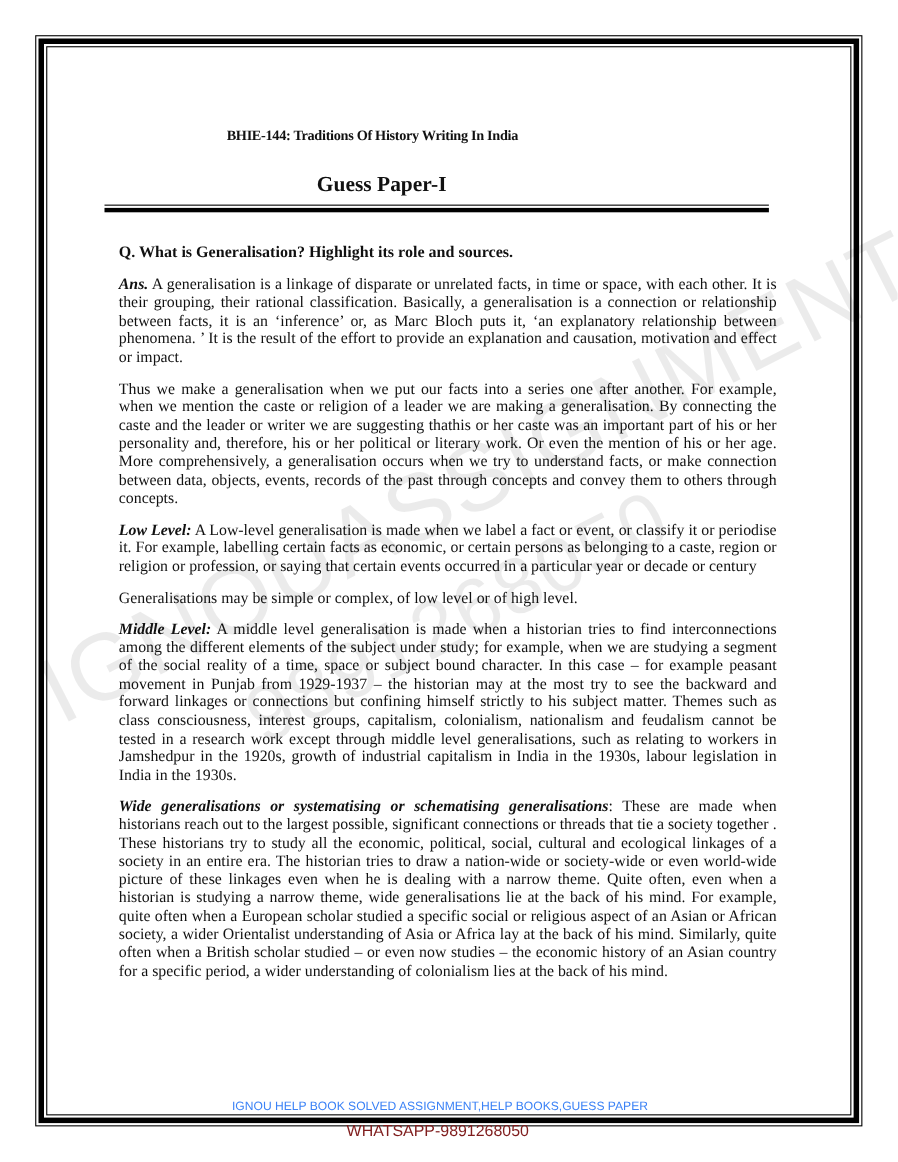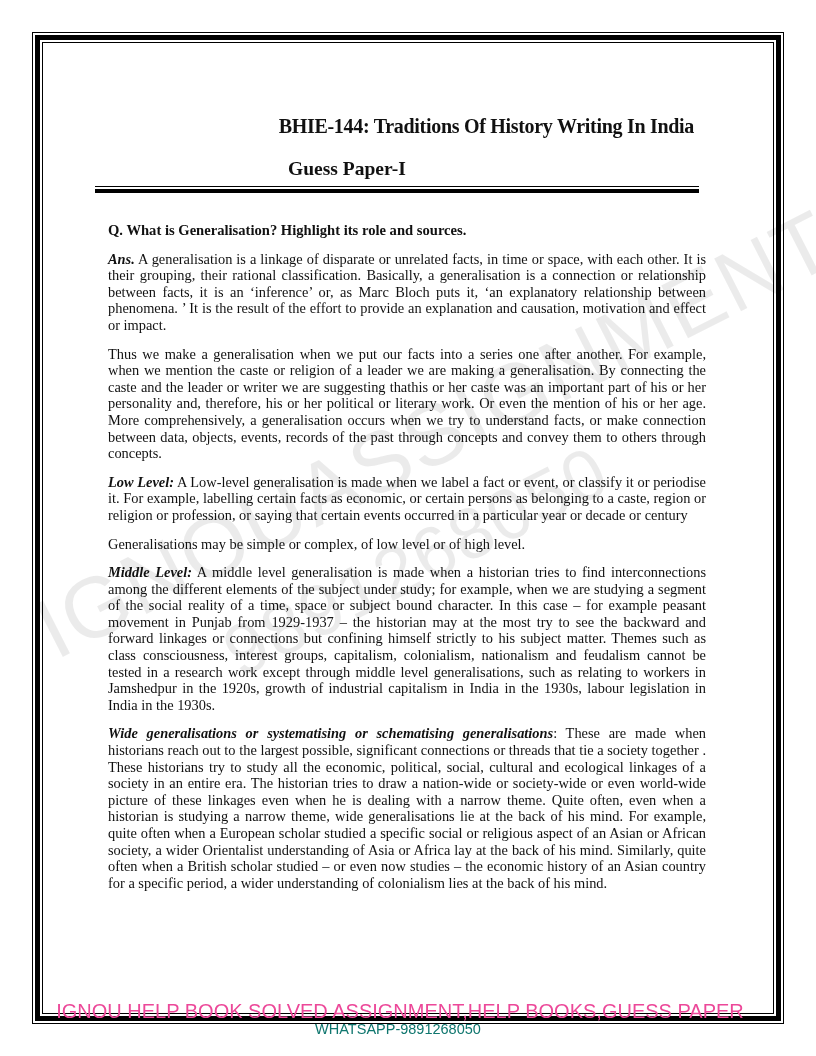--- a/index.html
+++ b/index.html
@@ -5,33 +5,33 @@
     html, body { margin: 0; padding: 0; background: #ffffff; }
     body { width: 816px; height: 1056px; position: relative; overflow: hidden; font-family: "Liberation Serif", "DejaVu Serif", serif; color: #111; }
     .page-border-outer { position: absolute; left: 32px; top: 32px; width: 752px; height: 992px; box-sizing: border-box; border: 1px solid #000; }
     .page-border-thick { position: absolute; left: 35px; top: 35px; width: 746px; height: 986px; box-sizing: border-box; border: 5px solid #000; }
     .page-border-inner { position: absolute; left: 42px; top: 42px; width: 732px; height: 972px; box-sizing: border-box; border: 1px solid #000; }
 
     .watermark { position: absolute; color: rgba(0,0,0,0.08); font-family: "Liberation Sans", sans-serif; white-space: nowrap; pointer-events: none; z-index: 0; }
     .wm-main { left: 20px; top: 590px; font-size: 86px; transform: rotate(-27deg); transform-origin: left top; letter-spacing: 2px; }
     .wm-phone { left: 210px; top: 620px; font-size: 72px; transform: rotate(-27deg); transform-origin: left top; letter-spacing: 2px; }
 
-    .title { position: absolute; left: 0; width: 711px; top: 115px; text-align: right; font-weight: bold; font-size: 20px; letter-spacing: -0.3px; z-index: 1; }
+    .title { position: absolute; left: 0; width: 711px; top: 115px; text-align: center; font-weight: bold; font-size: 13px; letter-spacing: -0.3px; z-index: 1; }
     .title span { position: relative; left: -17px; }
     .subtitle { position: absolute; left: 0; width: 712px; top: 158px; text-align: center; font-weight: bold; font-size: 19.5px; z-index: 1; }
     .subtitle span { position: relative; left: -9px; }
     .title-rule { position: absolute; left: 95px; width: 604px; top: 186px; height: 7px; box-sizing: border-box; border-top: 1px solid #000; border-bottom: 4px solid #000; z-index: 1; }
 
     .content { position: absolute; left: 96px; top: 210px; width: 622px; font-size: 14.4px; line-height: 16.6px; text-align: justify; z-index: 1; }
     .content p { margin: 12px; }
     .q { font-weight: bold; font-size: 14.6px; }
     .lead { font-weight: bold; font-style: italic; }
 
-    .footer-line1 { position: absolute; left: 0; width: 800px; top: 1000px; text-align: center; font-family: "Liberation Sans", sans-serif; font-size: 20px; color: #ec4899; z-index: 2; background: transparent; }
-    .footer-line2 { position: absolute; left: 0; width: 796px; top: 1021px; text-align: center; font-family: "Liberation Sans", sans-serif; font-size: 14.5px; color: #0f766e; z-index: 2; }
+    .footer-line1 { position: absolute; left: 0; width: 800px; top: 1000px; text-align: center; font-family: "Liberation Sans", sans-serif; font-size: 11px; color: #3b82f6; z-index: 2; background: transparent; }
+    .footer-line2 { position: absolute; left: 0; width: 796px; top: 1021px; text-align: center; font-family: "Liberation Sans", sans-serif; font-size: 14.5px; color: #7f1d1d; z-index: 2; }
   </style>
 </head>
 <body>
 
 <div class="page-border-outer"></div>
 <div class="page-border-thick"></div>
 <div class="page-border-inner"></div>
 
 <div class="watermark wm-main">IGNOUASSIGNMENTS.IN</div>
 <div class="watermark wm-phone">9891268050</div>

